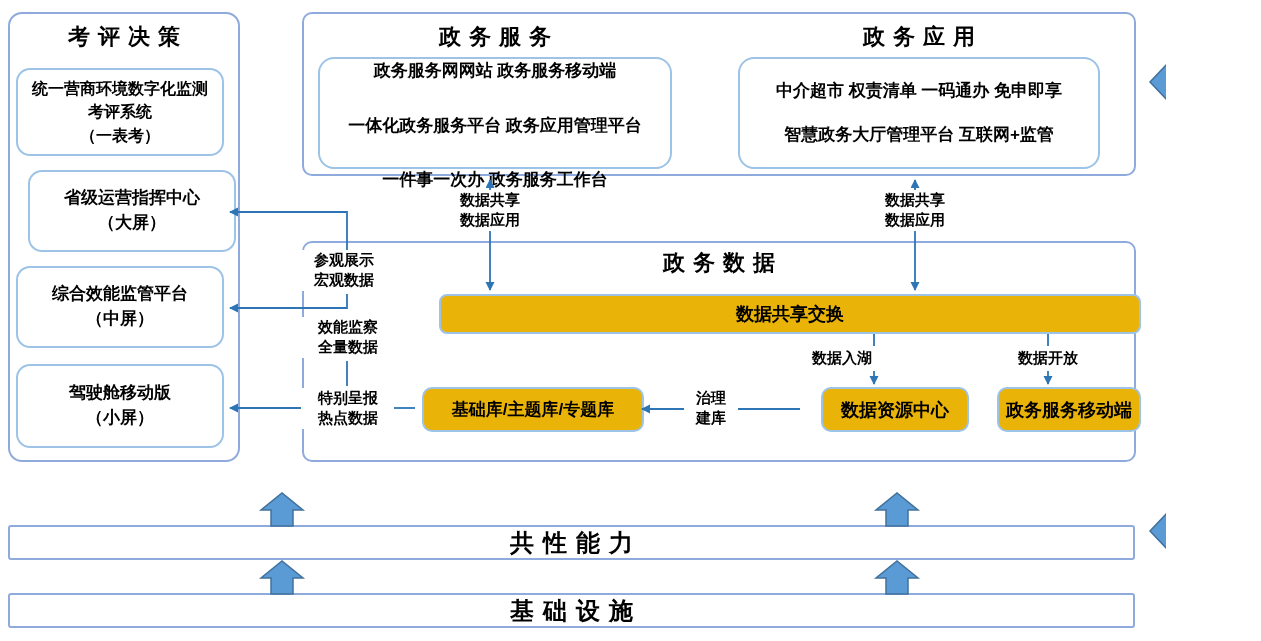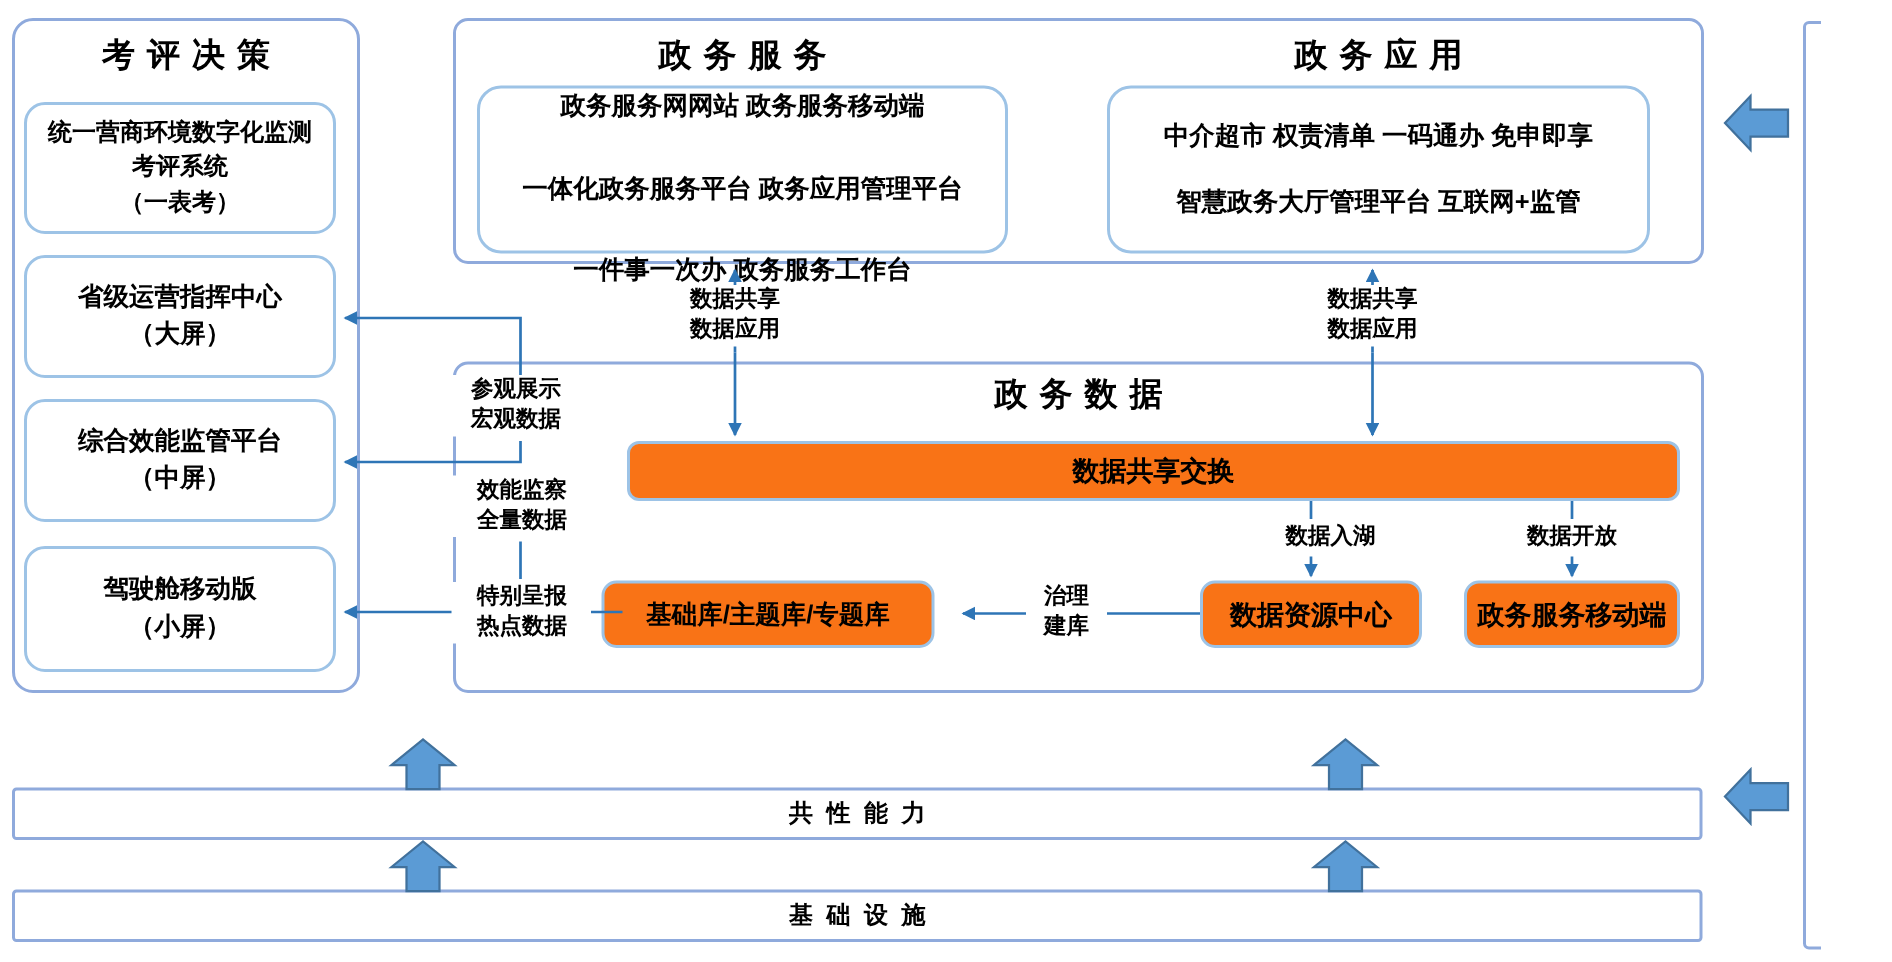--- a/index.html
+++ b/index.html
@@ -1,39 +1,38 @@
 <!DOCTYPE html>
 <html><head>
 <meta charset="utf-8">
 <style>
   html,body { margin:0; padding:0; background:#ffffff; }
   .canvas {
     position:relative; width:1166px; height:641px; background:#ffffff;
     font-family:"Liberation Sans", sans-serif; font-weight:bold; color:#000;
     overflow:hidden;
-    padding-left:48px;
   }
   .abs { position:absolute; box-sizing:border-box; }
   .panel {
     border:2px solid #8faadc; border-radius:14px; background:#ffffff;
   }
   .rbox {
     border:2px solid #9dc3e6; border-radius:14px; background:#ffffff;
     display:flex; flex-direction:column; align-items:center; justify-content:center;
     text-align:center; font-size:17px; line-height:1.45;
   }
   .smallbox {
-    border:2px solid #9dc3e6; border-radius:10px; background:#f97316;
+    border:2px solid #9dc3e6; border-radius:10px; background:#eab308;
     display:flex; align-items:center; justify-content:center;
-    text-align:center; font-size:18px;
+    text-align:center; font-size:18px;margin-left:21px;
   }
   .bar {
     border:2px solid #8faadc; border-radius:3px; background:#ffffff;
     display:flex; align-items:center; justify-content:center;
-    font-size:16px; letter-spacing:9px; text-indent:9px;
+    font-size:24px; letter-spacing:9px; text-indent:9px;
   }
   .sect-title { font-size:22px; letter-spacing:8px; text-indent:8px; text-align:center; }
   .conn-label { font-size:15px; line-height:1.35; background:#ffffff; text-align:center; white-space:pre-line; }
   .overlay { position:absolute; left:0; top:0; z-index:5; pointer-events:none; }
   .lbl { z-index:6; }
   .vertical-title {
     writing-mode:vertical-rl; text-orientation:upright;
     font-size:20px; letter-spacing:3px; line-height:1;
     display:flex; align-items:center; justify-content:center;
   }
@@ -45,21 +44,21 @@
 
   <div class="abs panel" style="left:8px; top:12px; width:232px; height:450px;"></div>
   <div class="abs sect-title" style="left:8px; top:22px; width:232px;">考评决策</div>
 
   <div class="abs rbox" style="left:16px; top:68px; width:208px; height:88px; font-size:16px;">
     <div>统一营商环境数字化监测</div>
     <div>考评系统</div>
     <div>（一表考）</div>
   </div>
 
-  <div class="abs rbox" style="left:16px; top:170px; width:208px; height:82px;">
+  <div class="abs rbox" style="left:28px; top:170px; width:208px; height:82px;">
     <div>省级运营指挥中心</div>
     <div>（大屏）</div>
   </div>
 
   <div class="abs rbox" style="left:16px; top:266px; width:208px; height:82px;">
     <div>综合效能监管平台</div>
     <div>（中屏）</div>
   </div>
 
   <div class="abs rbox" style="left:16px; top:364px; width:208px; height:84px;">
@@ -136,21 +135,21 @@
       <path d="M1192,73 L1167,73 L1167,64 L1150,82 L1167,100 L1167,91 L1192,91 Z"></path>
       <path d="M1192,522 L1167,522 L1167,513 L1150,531 L1167,549 L1167,540 L1192,540 Z"></path>
     </g>
   </svg>
 
   <div class="abs conn-label lbl" style="left:450px; top:190px; width:80px;">数据共享
 数据应用</div>
   <div class="abs conn-label lbl" style="left:875px; top:190px; width:80px;">数据共享
 数据应用</div>
 
-  <div class="abs conn-label lbl" style="left:837px; top:348px; width:100px;">数据入湖</div>
+  <div class="abs conn-label lbl" style="left:792px; top:348px; width:100px;">数据入湖</div>
   <div class="abs conn-label lbl" style="left:998px; top:348px; width:100px;">数据开放</div>
 
   <div class="abs conn-label lbl" style="left:684px; top:388px; width:54px;">治理
 建库</div>
 
   <div class="abs conn-label lbl" style="left:298px; top:250px; width:92px;">参观展示
 宏观数据</div>
   <div class="abs conn-label lbl" style="left:302px; top:317px; width:92px;">效能监察
 全量数据</div>
   <div class="abs conn-label lbl" style="left:302px; top:388px; width:92px;">特别呈报

